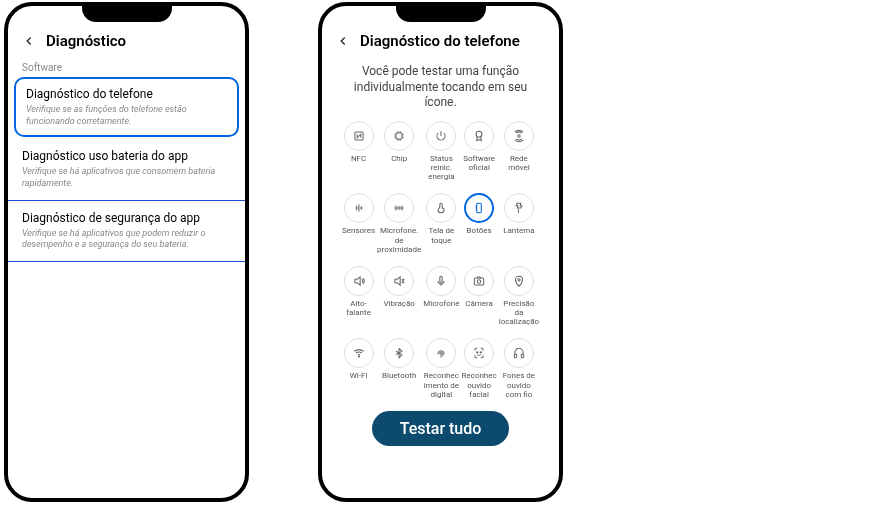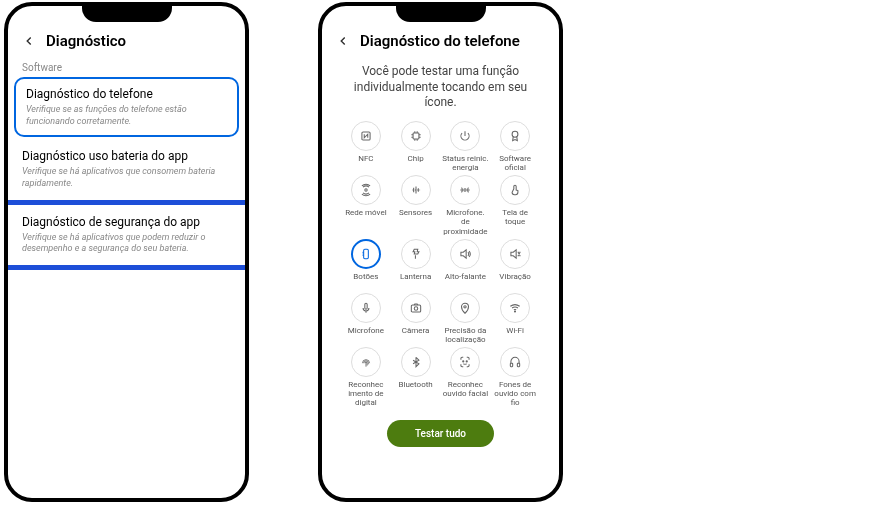--- a/index.html
+++ b/index.html
@@ -6,31 +6,31 @@
 body{background:#fff;width:885px;height:525px;position:relative;}
 .phone{position:absolute;width:245px;height:500px;border:4px solid #000;border-radius:28px;background:#fff;overflow:hidden;}
 .phone1{left:4px;top:2px;}
 .phone2{left:318px;top:2px;}
 .notch{position:absolute;top:0;left:50%;transform:translateX(-50%);width:90px;height:16px;background:#000;border-radius:0 0 14px 14px;z-index:10;}
 .screen{position:absolute;top:0;left:0;right:0;bottom:0;padding-top:18px;display:flex;flex-direction:column;}
 .header{display:flex;align-items:center;padding:8px 12px 6px;}
 .back{width:18px;height:18px;display:flex;align-items:center;justify-content:center;color:#333;}
 .title{font-size:15px;font-weight:600;color:#000;margin-left:8px;}
 .section-label{font-size:10px;color:#888;padding:6px 14px 2px;}
-.item{padding:10px 14px;border-bottom:5px solid #1d4ed8;}
+.item{padding:10px 14px;border-bottom:1px solid #1d4ed8;}
 .item-title{font-size:12px;color:#000;margin-bottom:3px;}
 .item-sub{font-size:9px;color:#888;line-height:1.3;font-style:italic;}
 .highlight{border:2px solid #0066e0;border-radius:10px;margin:2px 6px;padding:8px 10px;}
 .intro{font-size:12px;color:#444;text-align:center;padding:8px 26px 10px;line-height:1.3;}
-.grid{display:grid;grid-template-columns:repeat(4,1fr);gap:3px 2px;padding:0 20px;}
+.grid{display:grid;grid-template-columns:repeat(5,1fr);gap:12px 2px;padding:0 20px;}
 .cell{display:flex;flex-direction:column;align-items:center;gap:3px;}
 .icon-circle{width:30px;height:30px;border:1px solid #ddd;border-radius:50%;display:flex;align-items:center;justify-content:center;color:#666;}
 .icon-circle.sel{border:2px solid #0066e0;color:#0066e0;}
 .cell-label{font-size:8px;color:#555;text-align:center;line-height:1.15;min-height:18px;}
-.test-btn{margin:12px auto 20px;background:#4d7c0f;color:#fff;border:none;border-radius:18px;padding:8px 28px;font-size:10px;font-weight:500;display:block;}
+.test-btn{margin:12px auto 20px;background:#0c4a6e;color:#fff;border:none;border-radius:18px;padding:8px 28px;font-size:16px;font-weight:500;display:block;}
 svg{width:14px;height:14px;}
 </style>
 </head>
 <body>
 
 <div class="phone phone1">
   <div class="notch"></div>
   <div class="screen">
     <div class="header">
       <span class="back">
@@ -203,33 +203,33 @@
           <div class="icon-circle">
             <svg viewBox="0 0 24 24" fill="none" stroke="currentColor" stroke-width="1.8">
               <path d="M4 9a14 14 0 0 1 16 0M7 12a9 9 0 0 1 10 0M10 15a4 4 0 0 1 4 0"></path>
               <circle cx="12" cy="18" r="1"></circle>
             </svg>
           </div>
           <div class="cell-label">Wi-Fi</div>
         </div>
         <div class="cell">
           <div class="icon-circle">
+            <svg viewBox="0 0 24 24" fill="none" stroke="currentColor" stroke-width="1.8">
+              <path d="M12 4v16l5-5-10-6m0 6l10-6-5-5"></path>
+            </svg>
+          </div>
+          <div class="cell-label">Bluetooth</div>
+        </div>
+        <div class="cell">
+          <div class="icon-circle">
             <svg viewBox="0 0 24 24" fill="none" stroke="currentColor" stroke-width="1.5">
               <path d="M8 14a4 4 0 1 1 8 0v2M6 14a6 6 0 1 1 12 0M10 14a2 2 0 1 1 4 0v4M12 12v8"></path>
             </svg>
           </div>
           <div class="cell-label">Reconhec imento de digital</div>
-        </div>
-        <div class="cell">
-          <div class="icon-circle">
-            <svg viewBox="0 0 24 24" fill="none" stroke="currentColor" stroke-width="1.8">
-              <path d="M12 4v16l5-5-10-6m0 6l10-6-5-5"></path>
-            </svg>
-          </div>
-          <div class="cell-label">Bluetooth</div>
         </div>
         <div class="cell">
           <div class="icon-circle">
             <svg viewBox="0 0 24 24" fill="none" stroke="currentColor" stroke-width="1.8">
               <path d="M5 8V6a2 2 0 0 1 2-2h2M15 4h2a2 2 0 0 1 2 2v2M19 16v2a2 2 0 0 1-2 2h-2M9 20H7a2 2 0 0 1-2-2v-2"></path>
               <circle cx="9" cy="11" r="1"></circle>
               <circle cx="15" cy="11" r="1"></circle>
               <path d="M9 15c1 1 5 1 6 0"></path>
             </svg>
           </div>

